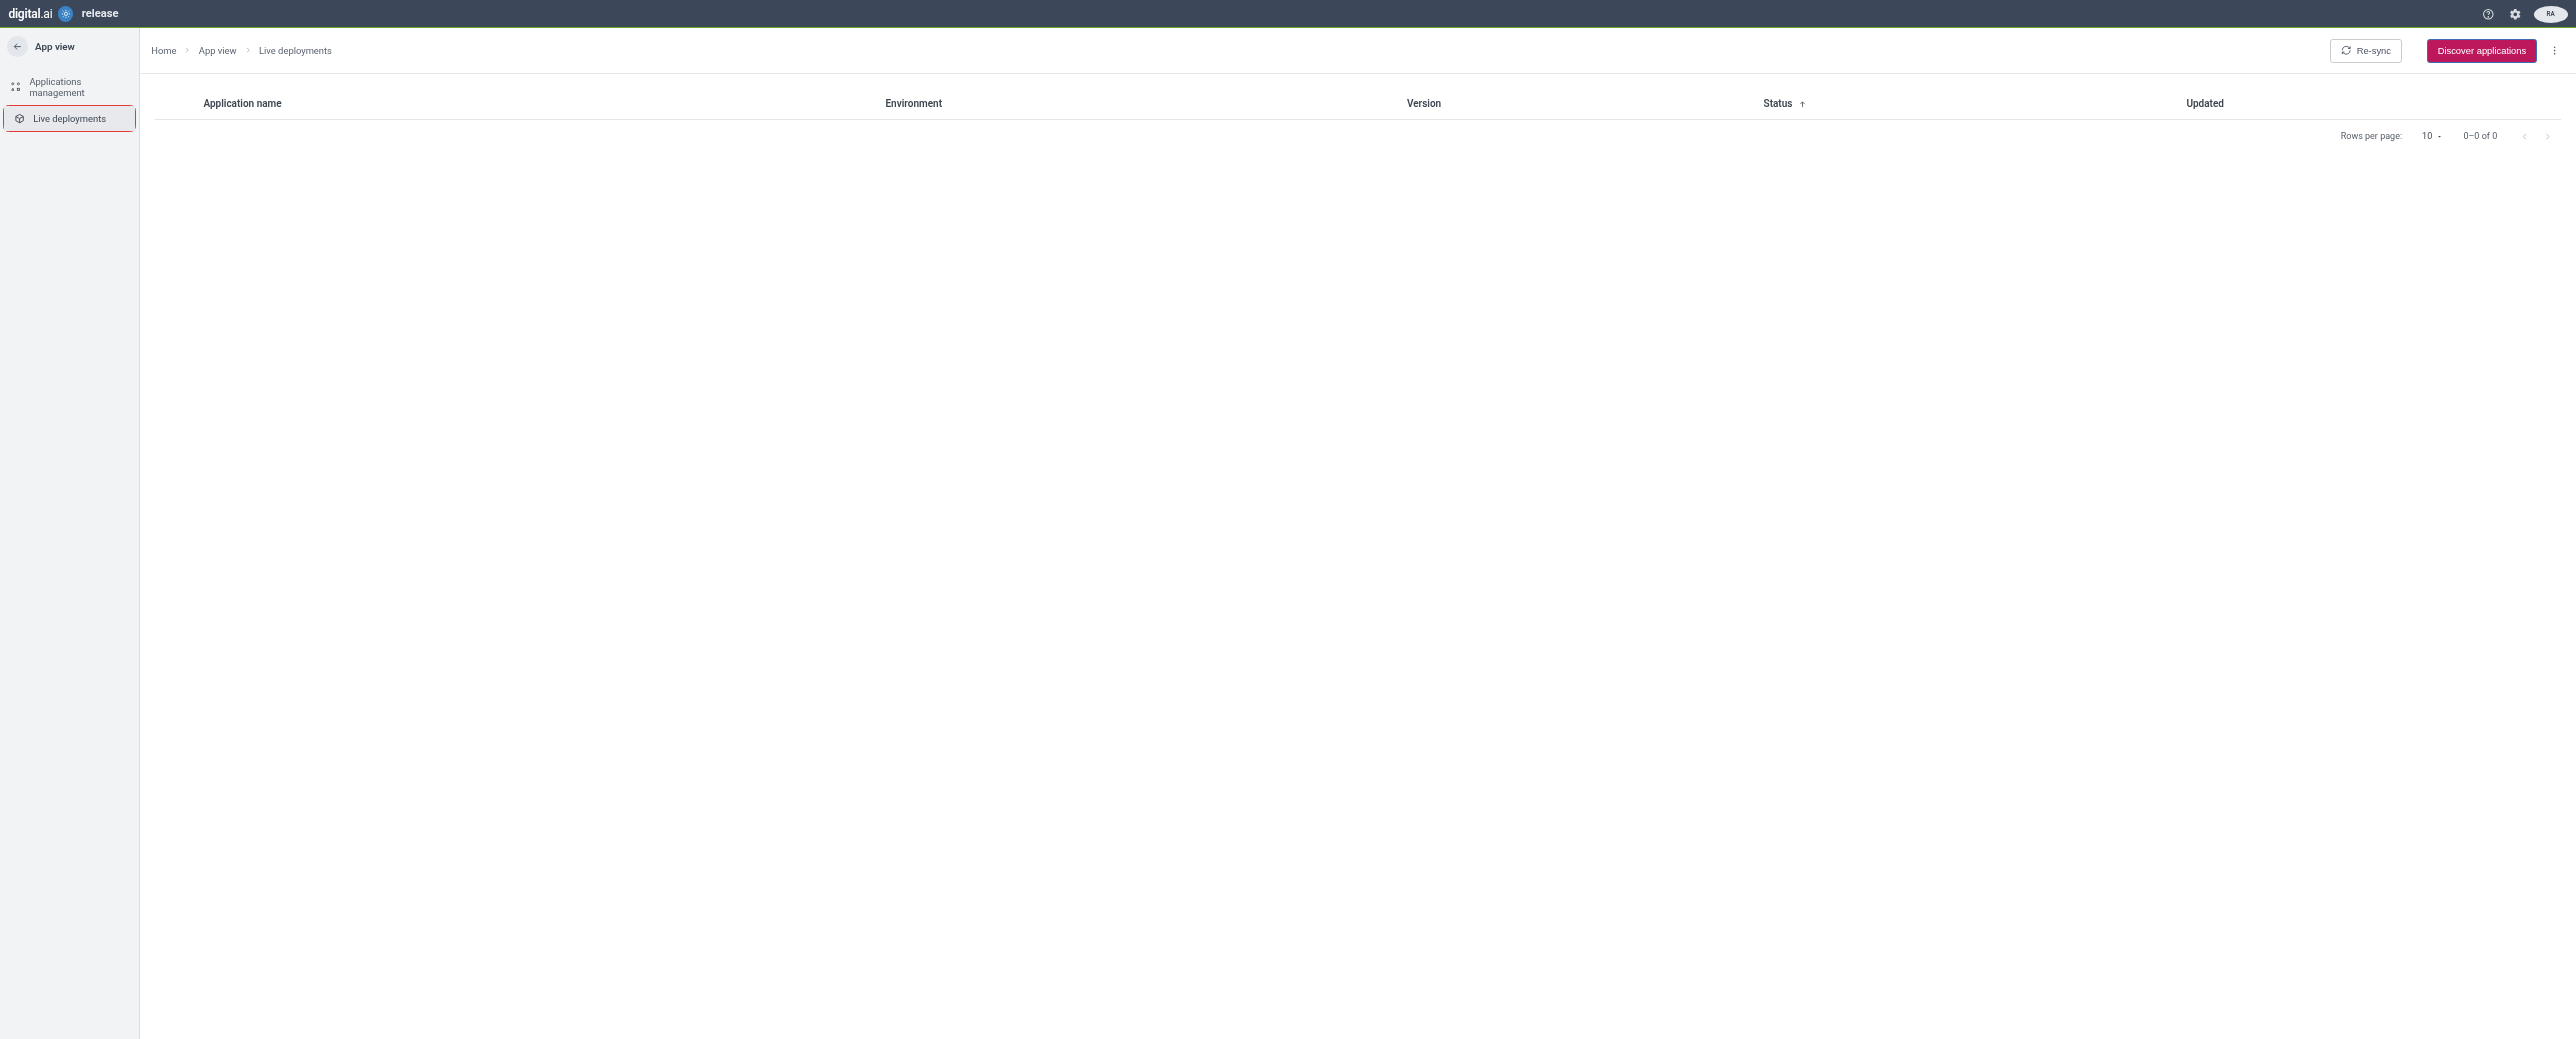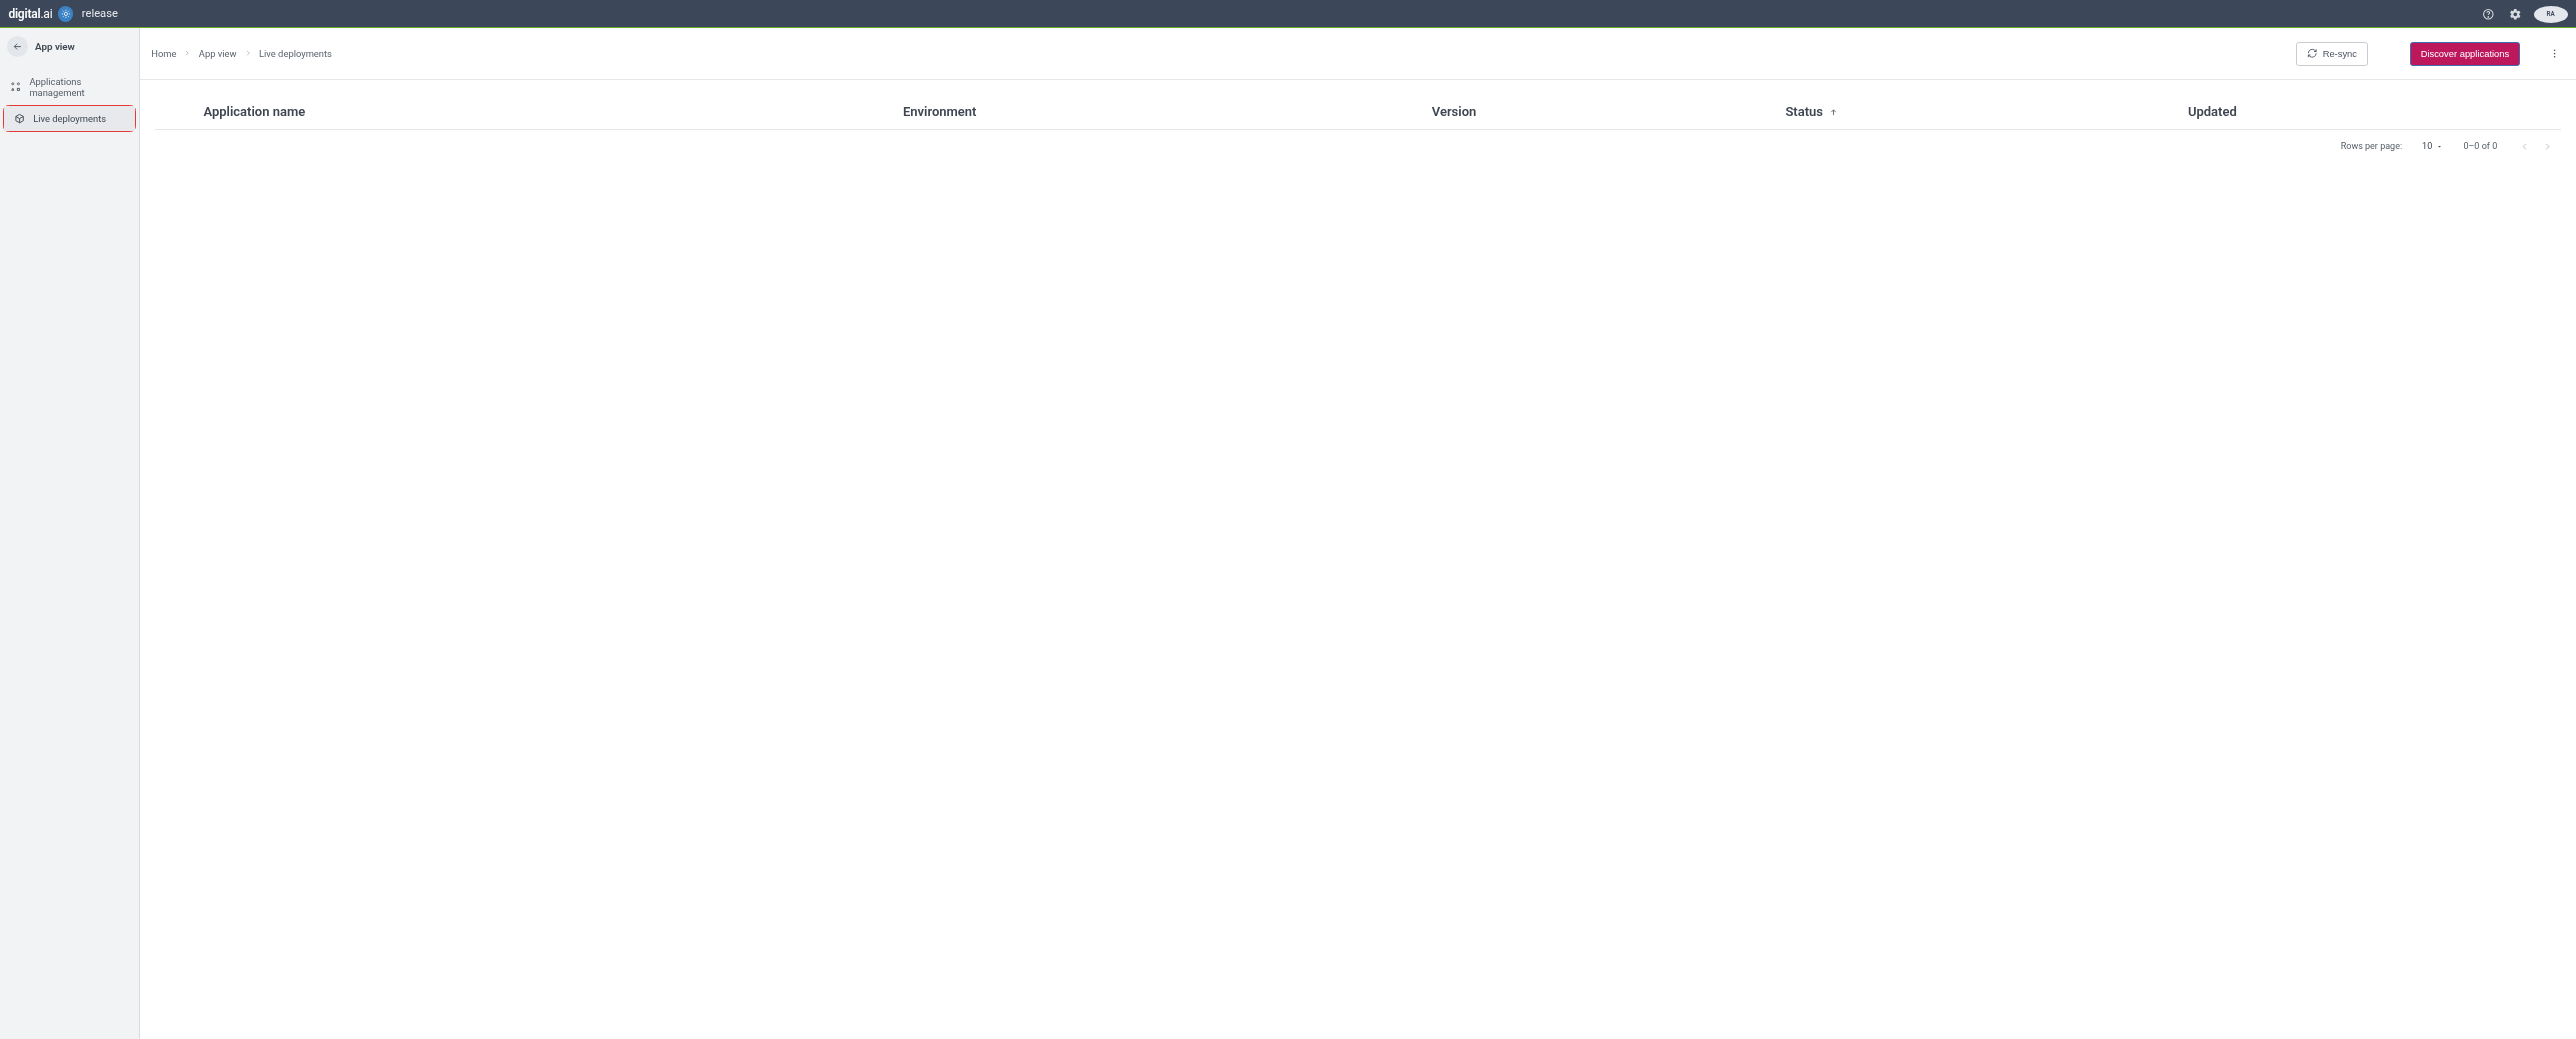--- a/index.html
+++ b/index.html
@@ -33,21 +33,21 @@
   .logo-icon {
     width: 15.4px; height: 15.4px;
     background: #3b82c4;
     border-radius: 50%;
     display: flex; align-items: center; justify-content: center;
   }
   .logo-icon svg { width: 9.8px; height: 9.8px; }
   .product-name {
     color: #e6e8ec;
     font-size: 11.2px;
-    font-weight: 400;
+    font-weight: 700;
     margin-left: 2.8px;
   }
   .topbar-spacer { flex: 1; }
   .topbar-actions { display: flex; align-items: center; gap: 9.8px; }
   .topbar-icon-btn {
     width: 17px; height: 17px;
     display: flex; align-items: center; justify-content: center;
     color: #d7dbe0;
     cursor: pointer;
     background: none; border: none;
@@ -109,26 +109,26 @@
   .nav-item svg { width: 11.2px; height: 11.2px; flex-shrink: 0; }
   .highlight-box {
     border: 1.7px solid #e53935;
     border-radius: 5.6px;
     margin: 0 2.8px;
   }
 
   
   .main { flex: 1; display: flex; flex-direction: column; min-width: 0; }
   .subheader {
-    height: 52px;
+    height: 46px;
     border-bottom: 0.7px solid #e4e7ea;
     display: flex;
     align-items: center;
     padding: 0 11.2px;
-    gap: 21px;
+    gap: 4px;
   }
   .breadcrumbs { display: flex; align-items: center; gap: 7px; font-size: 9.4px; }
   .crumb { color: #5a6370; cursor: pointer; }
   .crumb.last { color: #5a6370; cursor: default; }
   .chev { color: #98a1ac; display: flex; }
   .chev svg { width: 8.4px; height: 8.4px; }
   .subheader-spacer { flex: 1; }
   .btn {
     height: 24px;
     padding: 0 9.8px;
@@ -189,21 +189,21 @@
   }
   .filter-icon svg { width: 9px; height: 9px; }
 
   
   table.data-table {
     width: 100%;
     border-collapse: collapse;
   }
   table.data-table thead th {
     text-align: left;
-    font-size: 13px;
+    font-size: 10px;
     font-weight: 600;
     color: #3d4651;
     padding: 9.8px 7px;
     border-bottom: 0.7px solid #e4e7ea;
   }
   table.data-table thead th:first-child { width: 41px; }
   .sort-ind { display: inline-flex; margin-left: 2.8px; vertical-align: middle; }
   .sort-ind svg { width: 9px; height: 9px; }
 
   .table-footer {

